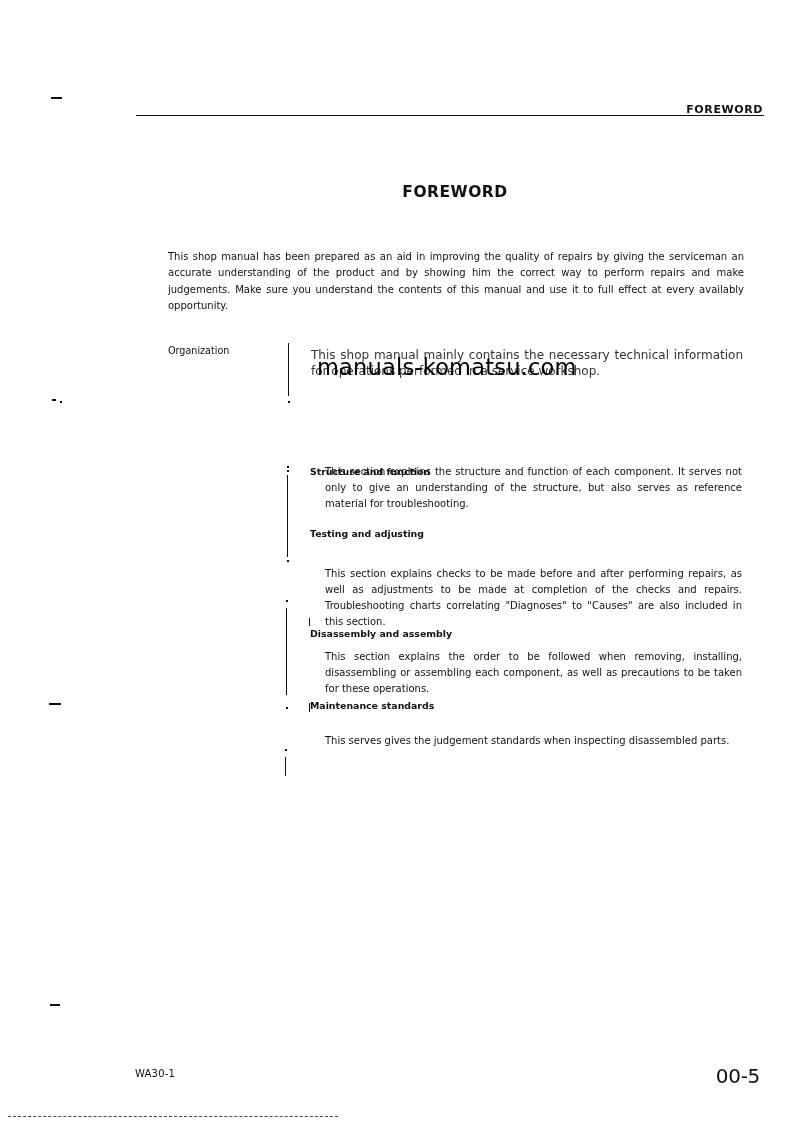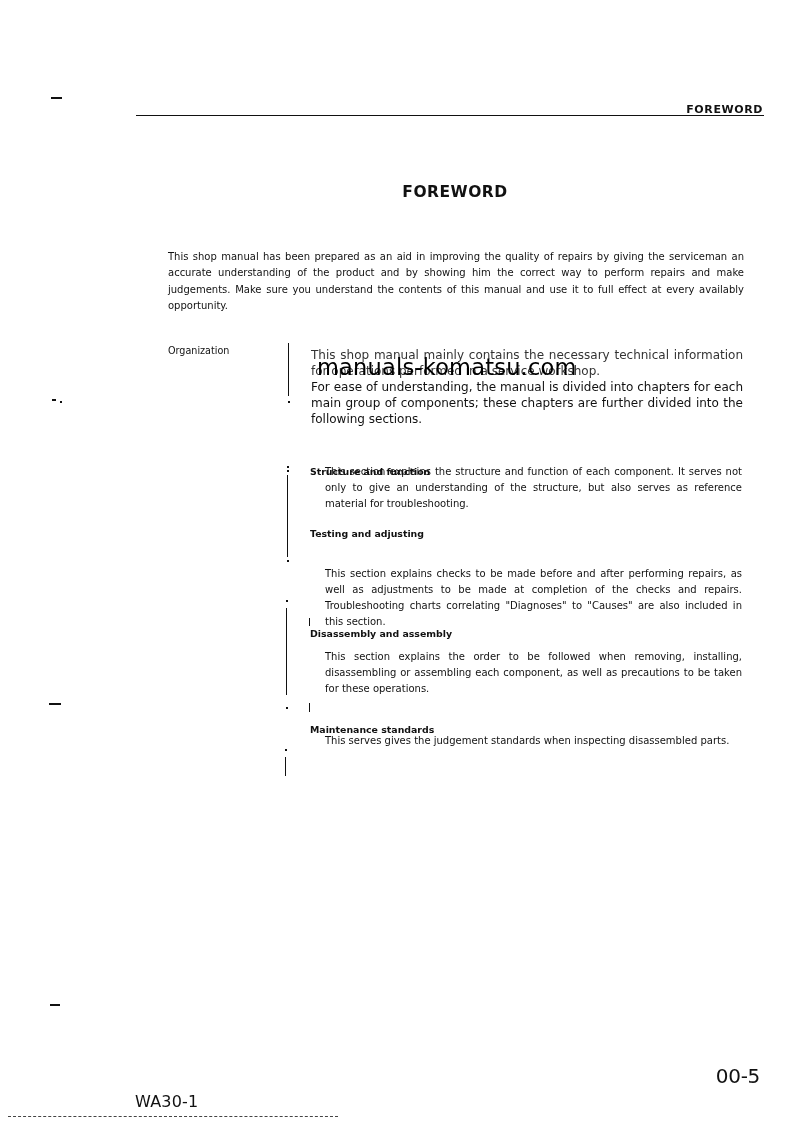--- a/index.html
+++ b/index.html
@@ -73,22 +73,22 @@
 
     
     .vbar { width: 1.4px; background: #111; }
     .dot { width: 1.5px; height: 1.5px; background: #111; }
 
     
     .side-mark { height: 2px; background: #111; }
 
     
     .footer-left {
-      left: 135px; top: 1092px;
-      font-size: 16px; letter-spacing: 0.2px;
+      left: 135px; top: 1068px;
+      font-size: 10px; letter-spacing: 0.2px;
     }
     .footer-right {
       right: 31px; top: 1064px;
       font-size: 20px; font-weight: normal; letter-spacing: -0.3px;
     }
     .footer-rule {
       left: 8px; top: 1116px; width: 330px; height: 0;
       border-top: 1.2px dashed #444;
     }
   </style>
@@ -105,35 +105,34 @@
 <div class="abs side-mark" style="left:50px; top:1004px; width:10px; height:2px;"></div>
 
 <div class="abs page-title">FOREWORD</div>
 
 <div class="abs intro">This shop manual has been prepared as an aid in improving the quality of repairs by giving the serviceman an accurate understanding of the product and by showing him the correct way to perform repairs and make judgements.  Make sure you understand the contents of this manual and use it to full effect at every availably opportunity.</div>
 
 <div class="abs org-label">Organization</div>
 
 <div class="abs org-intro">
   <p class="obscured">This shop manual mainly contains the necessary technical information for operations performed in a service workshop.</p>
-  <p>For ease of understanding, the manual is divided into chapters for each main group of components; these chapters are further divided into the following sections.</p>
 </div>
 
 <div class="abs watermark">manuals-komatsu.com</div>
 
 <div class="abs section-heading" style="top:466px;">Structure and function</div>
 <div class="abs section-body" style="top:464px;">This section explains the structure and function of each component.  It serves not only to give an understanding of the structure, but also serves as reference material for troubleshooting.</div>
 
 <div class="abs section-heading" style="top:528px;">Testing and adjusting</div>
 <div class="abs section-body" style="top:549px;margin-top:17px;">This section explains checks to be made before and after performing repairs, as well as adjustments to be made at completion of the checks and repairs. Troubleshooting charts correlating "Diagnoses" to "Causes" are also included in this section.</div>
 
 <div class="abs section-heading" style="top:628px;">Disassembly and assembly</div>
 <div class="abs section-body" style="top:649px;">This section explains the order to be followed when removing, installing, disassembling or assembling each component, as well as precautions to be taken for these operations.</div>
 
-<div class="abs section-heading" style="top:724px;">Maintenance standards</div>
+<div class="abs section-heading" style="top:700px;">Maintenance standards</div>
 <div class="abs section-body" style="top:733px;">This serves gives the judgement standards when inspecting disassembled parts.</div>
 
 <div class="abs vbar" style="left:288px; top:343px; height:53px;"></div>
 <div class="abs dot" style="left:288px; top:401px;"></div>
 
 <div class="abs dot" style="left:287px; top:466px;"></div>
 <div class="abs dot" style="left:287px; top:470px;"></div>
 <div class="abs vbar" style="left:287px; top:475px; height:82px;"></div>
 <div class="abs dot" style="left:287px; top:560px;"></div>
 

